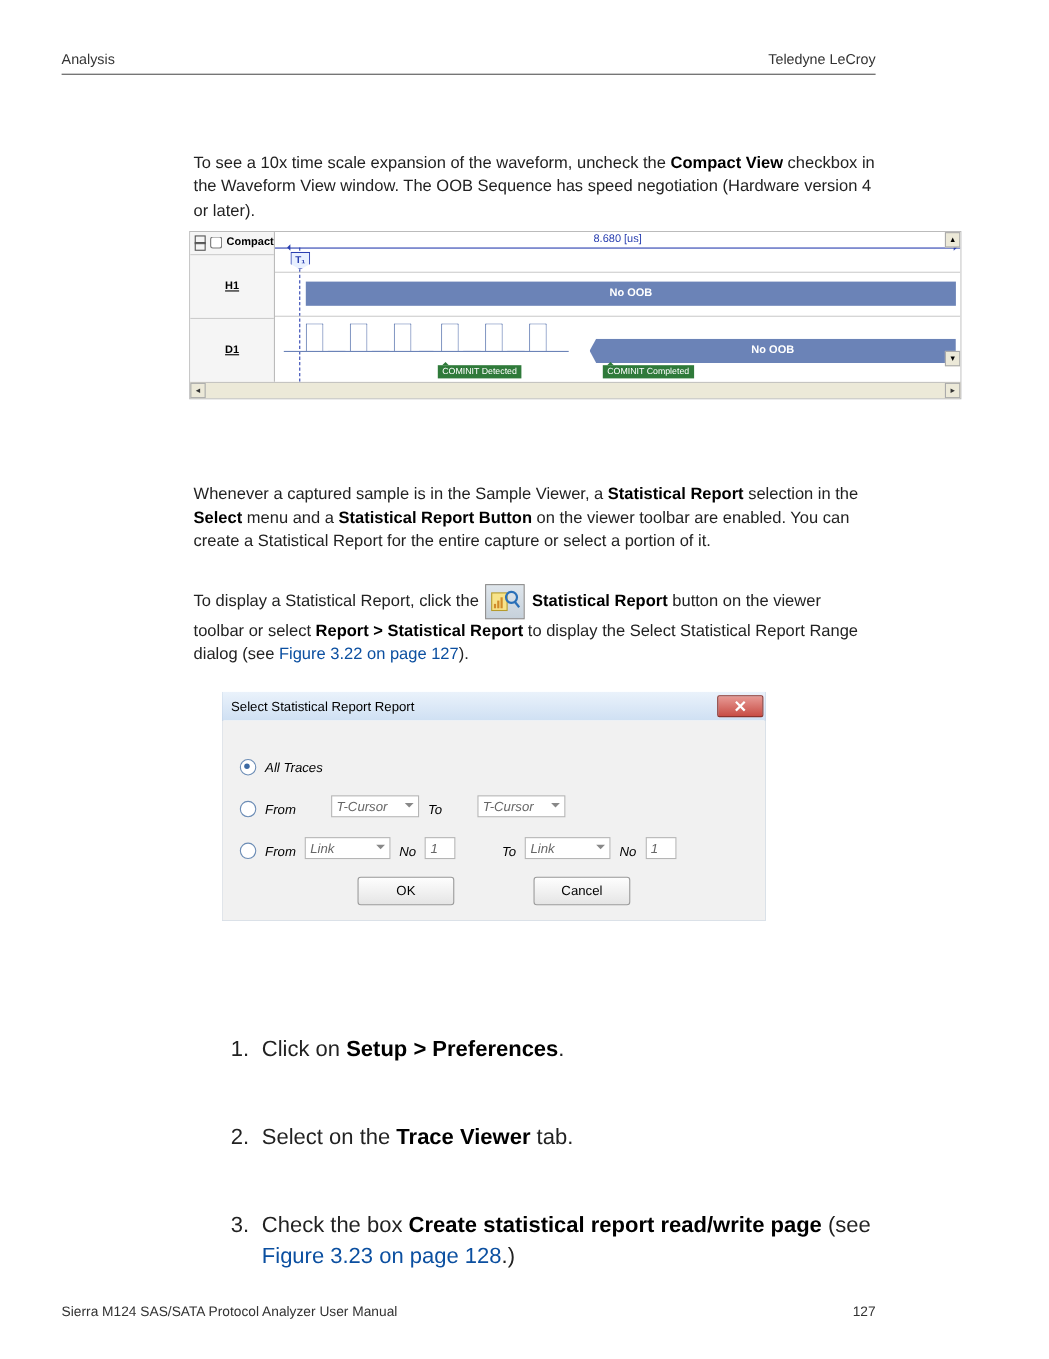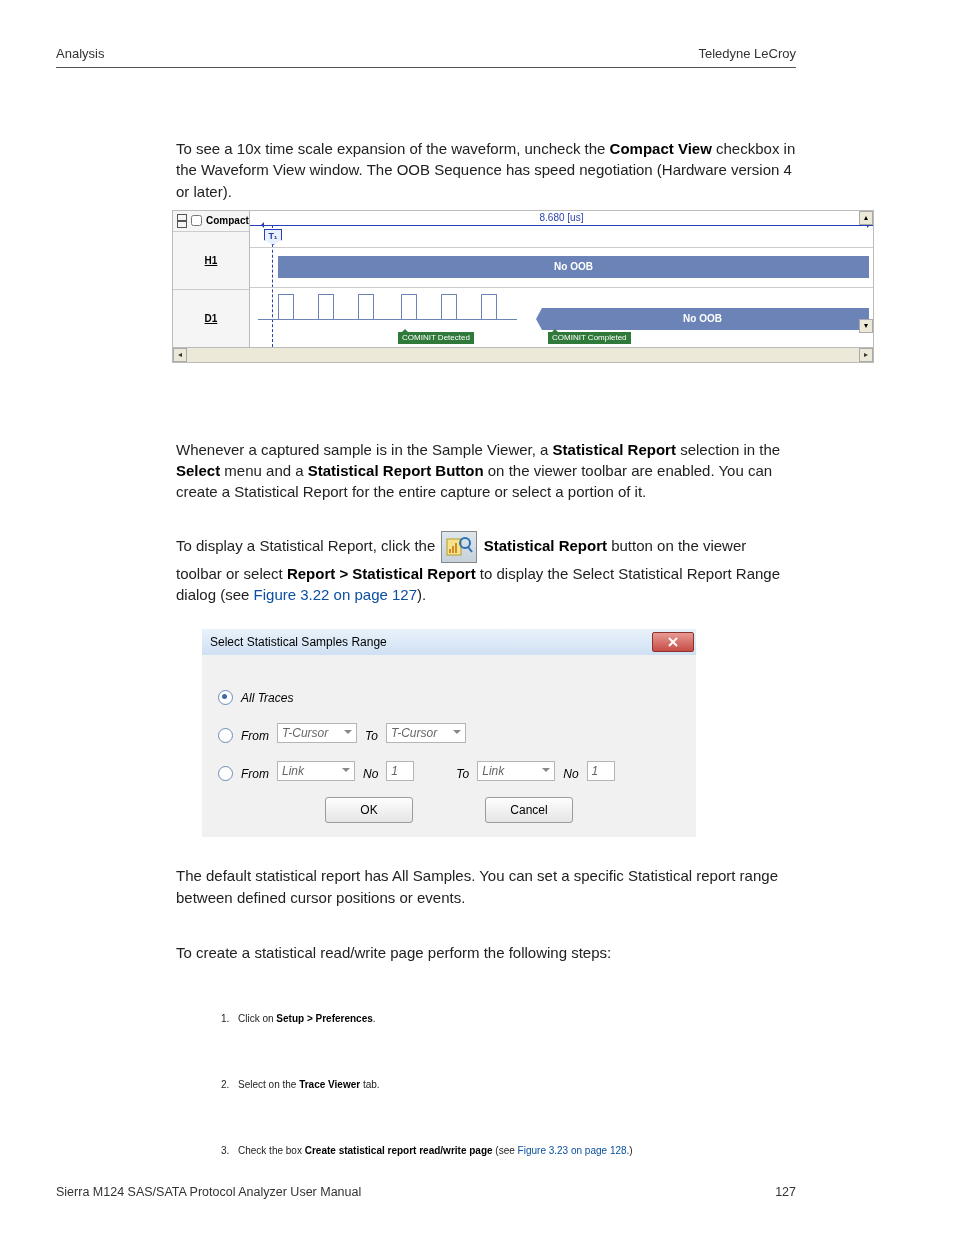--- a/index.html
+++ b/index.html
@@ -32,21 +32,21 @@
     line-height: 1.42;
     color: #222;
   }
   .body-text p { margin: 0 0 8px 0; }
   .body-text strong { font-weight: 600; color: #000; }
   .section-gap { height: 38px; }
 
   .link { color: #0b4fa0; }
 
   .ol { margin: 6px 0 0 0; padding-left: 56px; }
-  .ol li { padding: 3px 0 3px 6px; font-size: 10px; line-height: 1.4; margin-top: 46px; }
+  .ol li { padding: 3px 0 3px 6px; font-size: 20px; line-height: 1.4; margin-top: 46px; }
 
   .footer {
     position: absolute;
     left: 56px; right: 56px; bottom: 36px;
     display: flex; justify-content: space-between;
     font-size: 12.5px; color: #333;
   }
 
   .stat-icon {
     display: inline-block;
@@ -207,21 +207,21 @@
   .combo, .txt {
     height:20px; border:1px solid #b5b5b5; background:#fff;
     display:flex; align-items:center; padding:0 4px; color:#666;
     box-sizing:border-box;
   }
   .combo { position:relative; }
   .combo .caret {
     position:absolute; right:4px; top:6px; width:0; height:0;
     border:4px solid transparent; border-top-color:#888;
   }
-  .w80 { width:80px; } .w28 { width:28px; } .w78 { width:78px; }
+  .w80 { width:80px;margin-left:24px; } .w28 { width:28px; } .w78 { width:78px; }
   .lbl { color:#000; }
   .dlg-btns { display:flex; justify-content:center; gap:72px; margin-top:16px; }
   .wbtn {
     width:86px; height:24px; border:1px solid #9b9b9b; border-radius:3px;
     background:linear-gradient(180deg,#fefefe,#e5e5e5);
     display:flex; align-items:center; justify-content:center;
   }
 
   .toggle-icon {
     width:10px; height:14px; display:inline-block; position:relative;
@@ -309,21 +309,21 @@
           <circle cx="20" cy="8" r="5" fill="none" stroke="#2a70b8" stroke-width="2"></circle>
           <line x1="23" y1="12" x2="27" y2="17" stroke="#2a70b8" stroke-width="2"></line>
         </svg>
       </span>
       <strong>Statistical Report</strong><span> button on the viewer toolbar or select </span><strong>Report &gt; Statistical Report</strong><span> to display the Select Statistical Report Range dialog (see </span><span class="link">Figure 3.22 on page 127</span><span>).</span>
     </p>
   </div>
 
   <div class="dialog-shot">
     <div class="dlg-title">
-      <span>Select Statistical Samples Range</span>
+      <span>Select Statistical Report Report</span>
       <div class="dlg-close">
         <svg width="12" height="10" viewBox="0 0 12 10">
           <line x1="2" y1="1" x2="10" y2="9" stroke="#fff" stroke-width="2"></line>
           <line x1="10" y1="1" x2="2" y2="9" stroke="#fff" stroke-width="2"></line>
         </svg>
       </div>
     </div>
     <div class="dlg-body">
       <div class="dlg-row">
         <span class="radio checked"></span>
@@ -361,23 +361,21 @@
         <span class="txt w28">1</span>
       </div>
       <div class="dlg-btns">
         <div class="wbtn">OK</div>
         <div class="wbtn">Cancel</div>
       </div>
     </div>
   </div>
 
   <div class="body-text">
-    <p>The default statistical report has All Samples. You can set a specific Statistical report range between defined cursor positions or events.</p>
     <div style="height:26px"></div>
-    <p>To create a statistical read/write page perform the following steps:</p>
     <ol class="ol">
       <li>
         <span>Click on </span><strong>Setup &gt; Preferences</strong><span>.</span>
       </li>
       <li>
         <span>Select on the </span><strong>Trace Viewer</strong><span> tab.</span>
       </li>
       <li>
         <span>Check the box </span><strong>Create statistical report read/write page</strong><span> (see </span><span class="link">Figure 3.23 on page 128</span><span>.)</span>
       </li>

